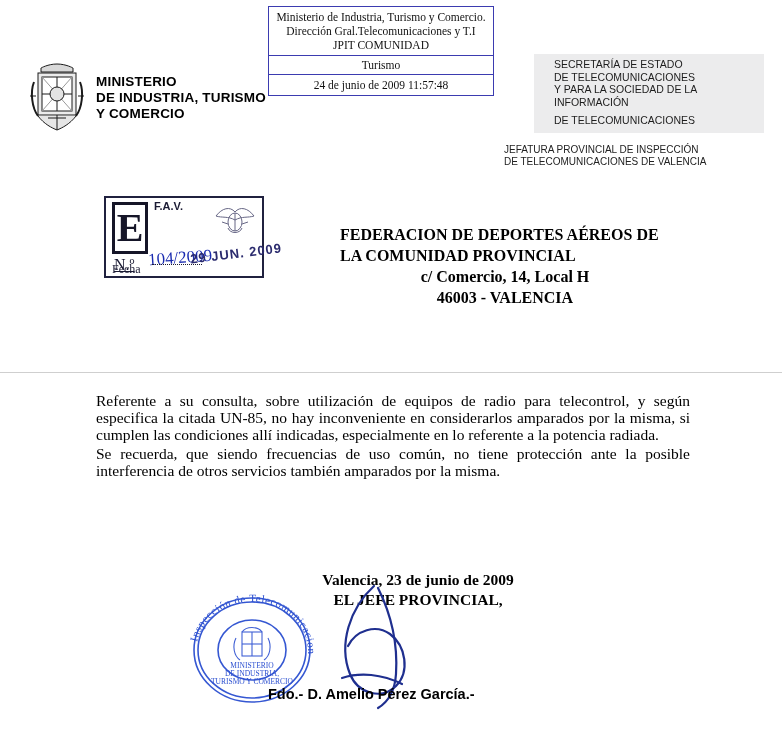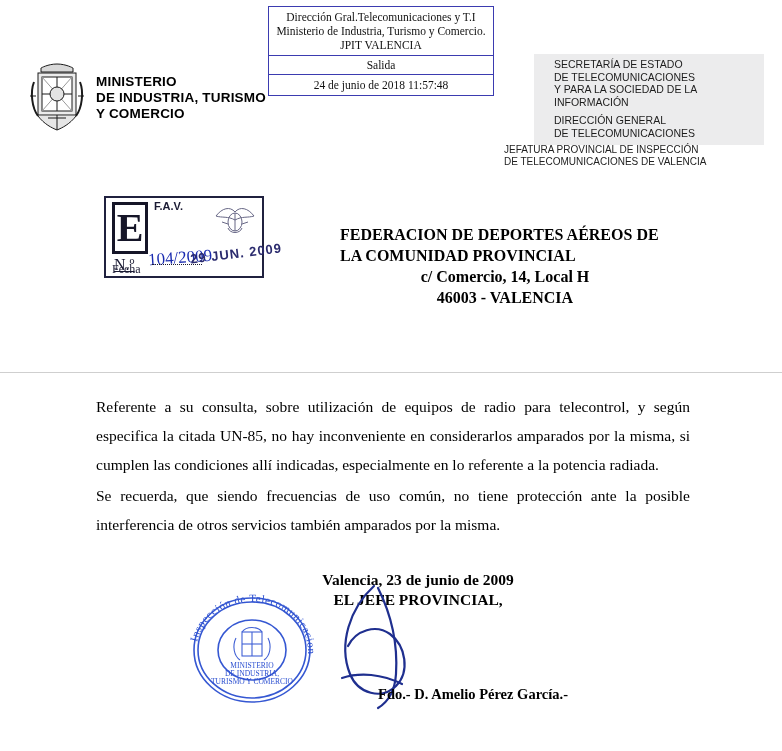--- a/index.html
+++ b/index.html
@@ -211,21 +211,21 @@
   }
 
   
   .body-text {
     position: absolute;
     left: 96px;
     top: 392px;
     width: 594px;
     font-family: "Liberation Serif", serif;
     font-size: 15.5px;
-    line-height: 29px;
+    line-height: 17px;
     text-align: justify;
     color: #000;
   }
   .body-text p { margin: 0 0 2px 0; }
 
   
   .closing {
     position: absolute;
     left: 268px;
     top: 570px;
@@ -234,22 +234,22 @@
     font-family: "Liberation Serif", serif;
     font-weight: bold;
     font-size: 15.5px;
     line-height: 20px;
   }
   .signer {
     position: absolute;
     left: 268px;
     top: 686px;
     width: 300px;
-    text-align: right;
-    font-family: Liberation Serif, serif;
+    text-align: left;
+    font-family: Liberation Sans, sans-serif;
     font-weight: bold;
     font-size: 14.5px;
   }
 
   
   .seal {
     position: absolute;
     left: 182px;
     top: 590px;
     width: 140px;
@@ -294,40 +294,39 @@
     </div>
     <div class="ministry-text">
       <div>MINISTERIO</div>
       <div>DE INDUSTRIA, TURISMO</div>
       <div>Y COMERCIO</div>
     </div>
   </div>
 
   <div class="salida-box">
     <div class="sb-sect">
+      <div class="line">Ministerio de Industria, Turismo y Comercio.</div>
       <div class="line">Dirección Gral.Telecomunicaciones y T.I</div>
-      <div class="line">Ministerio de Industria, Turismo y Comercio.</div>
-      <div class="line">JPIT VALENCIA</div>
+      <div class="line">JPIT COMUNIDAD</div>
     </div>
     <div class="sb-sect divider">
-      <div class="sb-title">Salida</div>
+      <div class="sb-title">Turismo</div>
     </div>
     <div class="sb-sect divider">
-      <div class="line">24 de junio de 2018 11:57:48</div>
+      <div class="line">24 de junio de 2009 11:57:48</div>
     </div>
   </div>
 
   <div class="sec-estado">
     <div class="grp">
       <div>SECRETARÍA DE ESTADO</div>
       <div>DE TELECOMUNICACIONES</div>
       <div>Y PARA LA SOCIEDAD DE LA INFORMACIÓN</div>
     </div>
     <div class="grp">
-      <div>DIRECCIÓN GENERAL</div>
       <div>DE TELECOMUNICACIONES</div>
     </div>
   </div>
 
   <div class="jefatura">
     <div>JEFATURA PROVINCIAL DE INSPECCIÓN</div>
     <div>DE TELECOMUNICACIONES DE VALENCIA</div>
   </div>
 
   <div class="reg-stamp">

